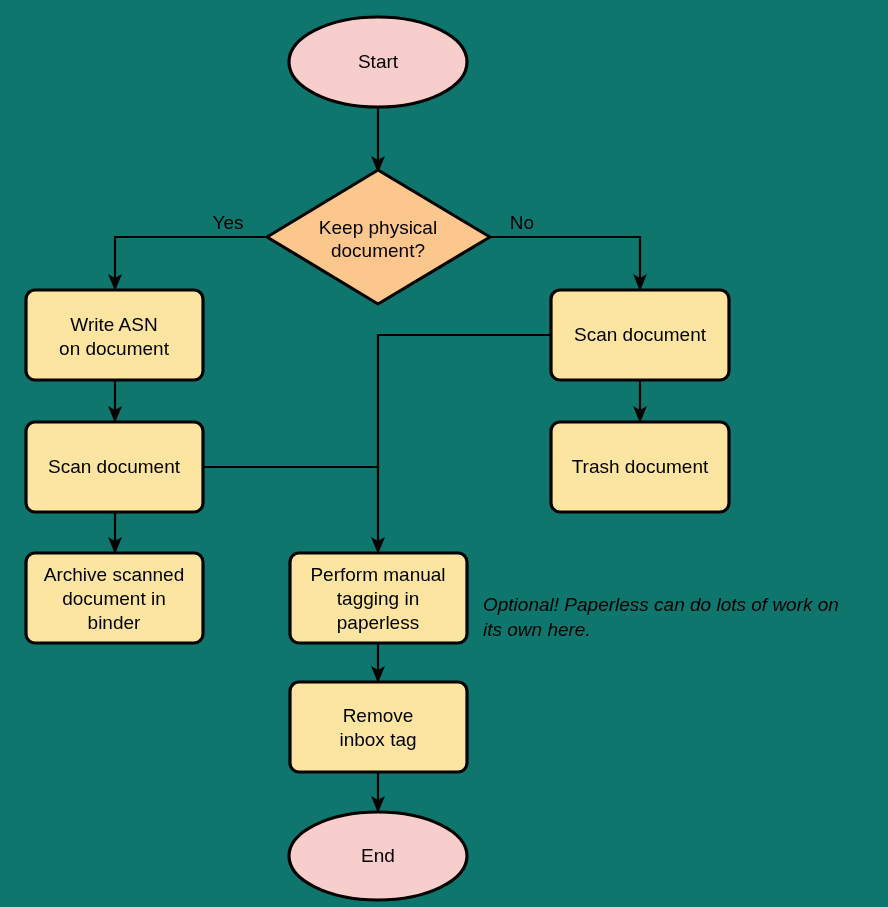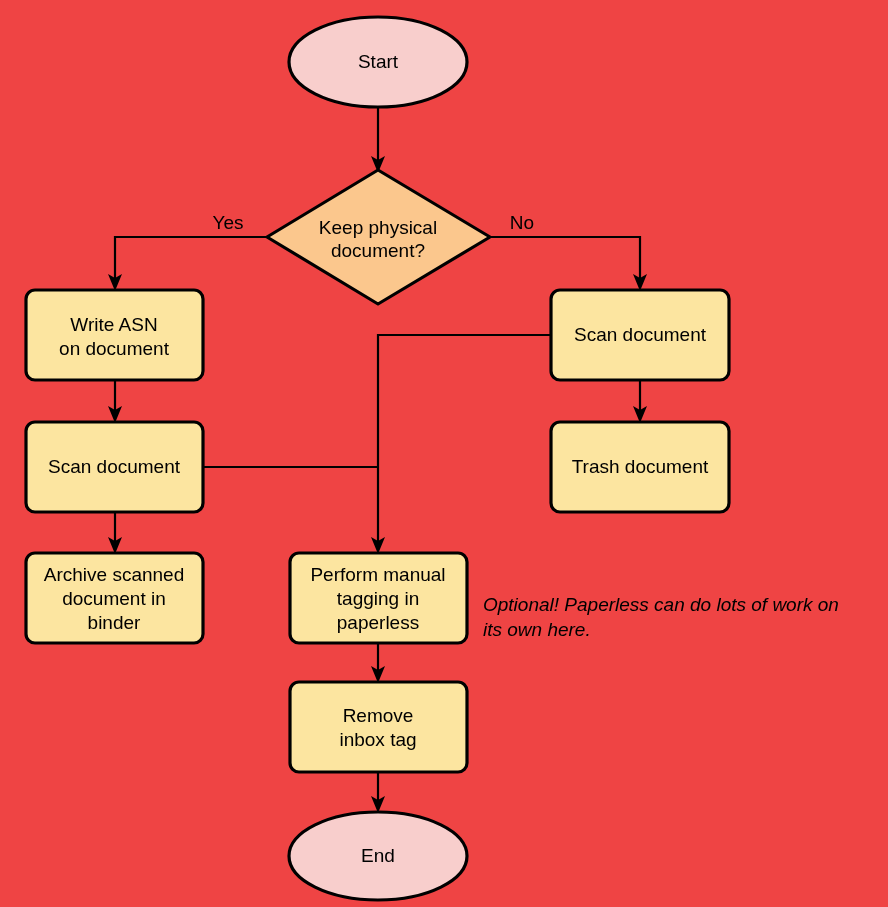--- a/index.html
+++ b/index.html
@@ -11,21 +11,21 @@
   body {
     width: 888px;
     height: 907px;
     overflow: hidden;
     font-family: "Liberation Sans", sans-serif;
   }
   #flowchart-root {
     position: relative;
     width: 888px;
     height: 907px;
-    background: #ef4444;
+    background: #0f766e;
   }
   svg#flow-svg {
     display: block;
     width: 888px;
     height: 907px;
   }
   .node-shape {
     stroke: #000000;
     stroke-width: 3.2;
     stroke-linejoin: round;

